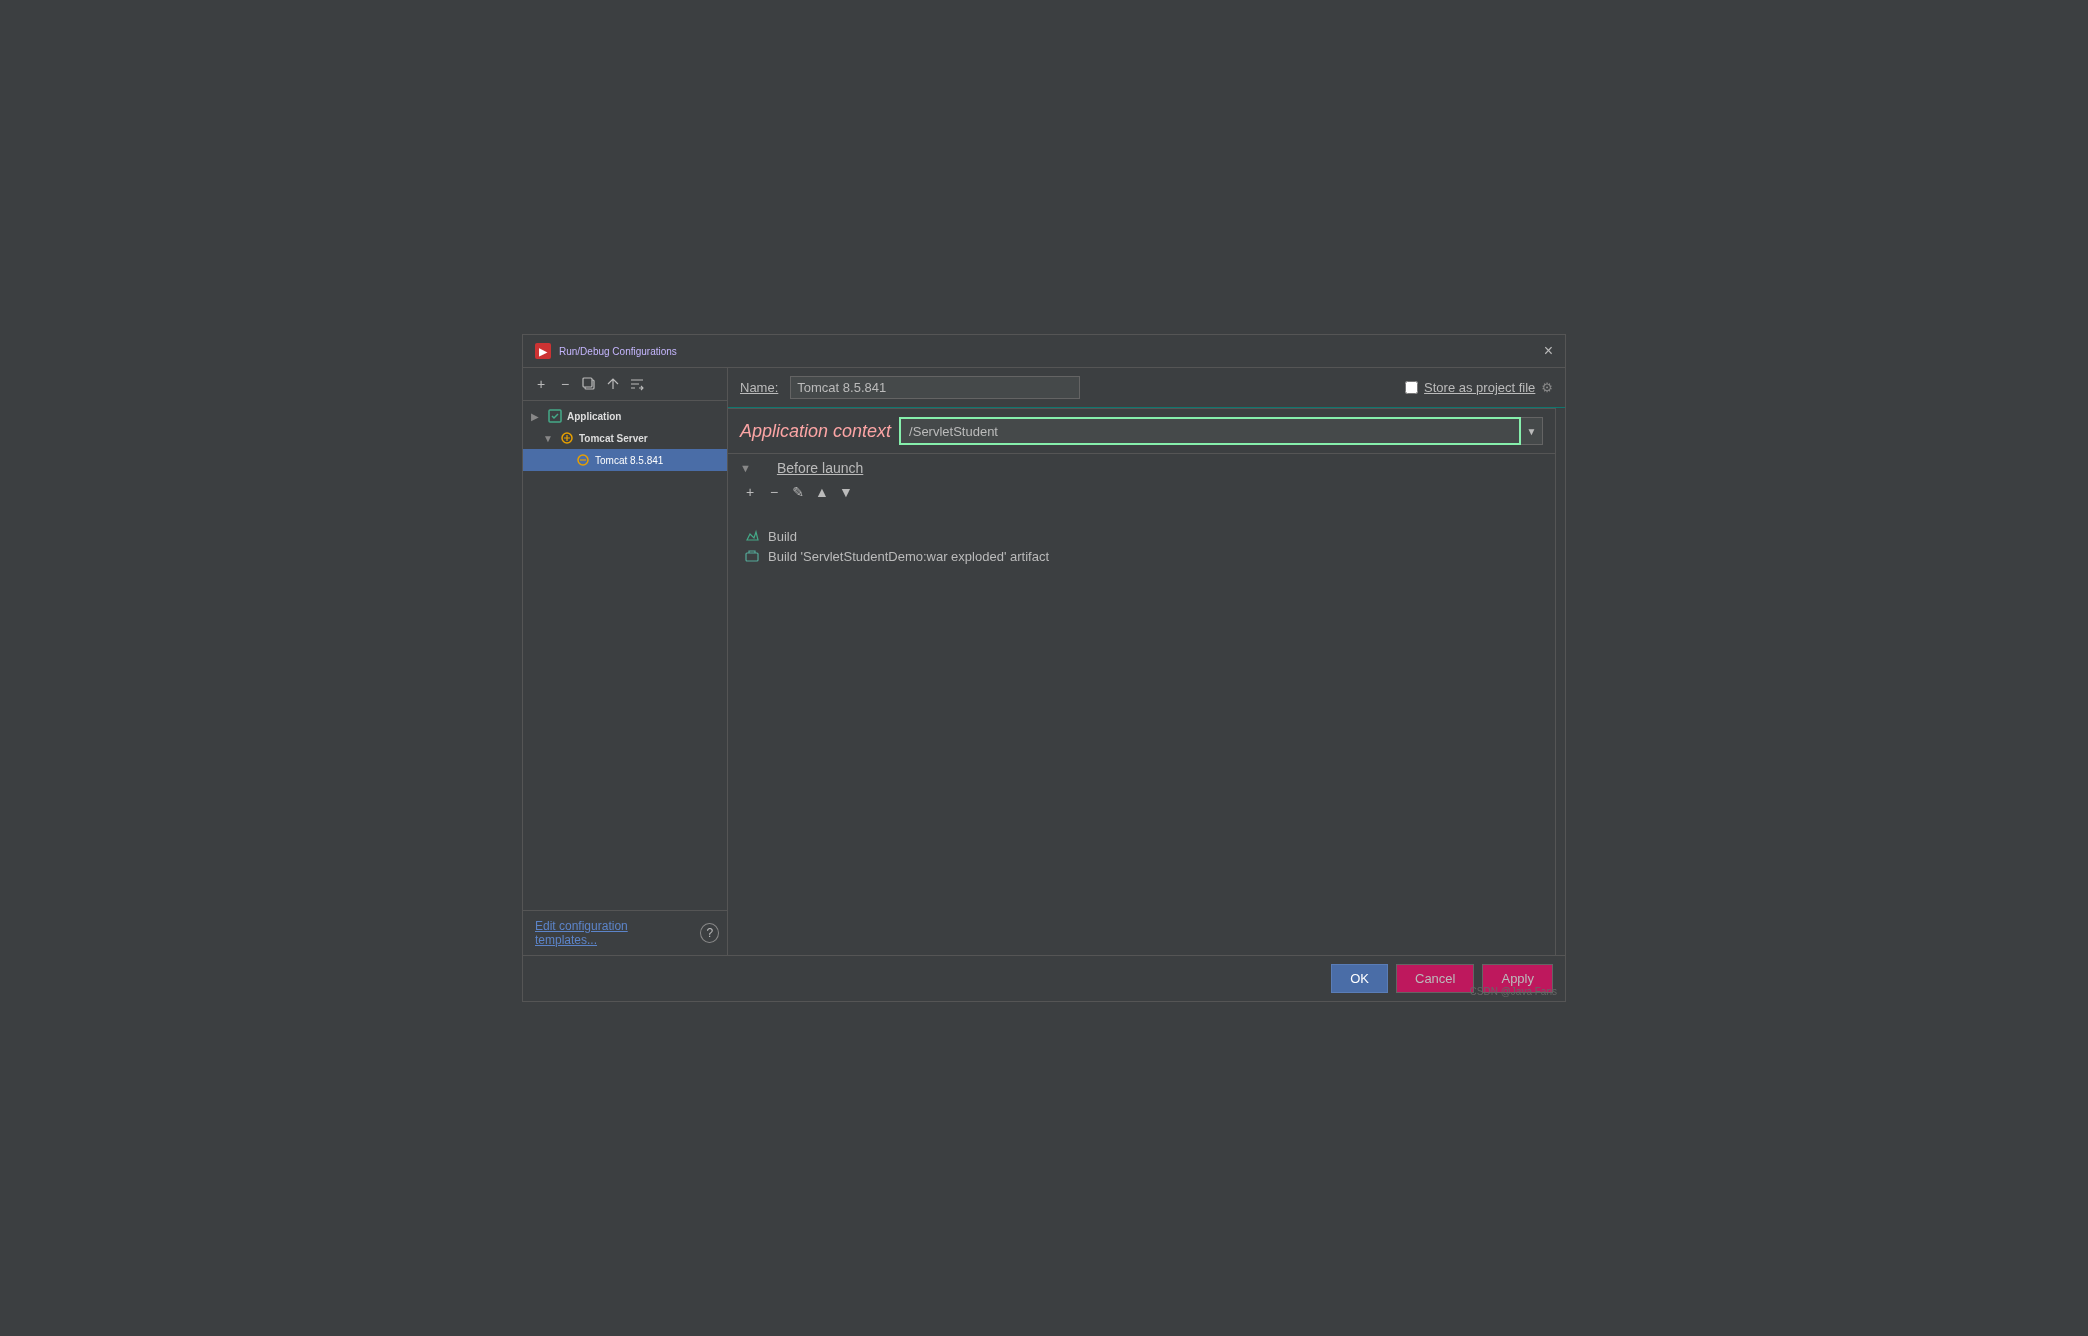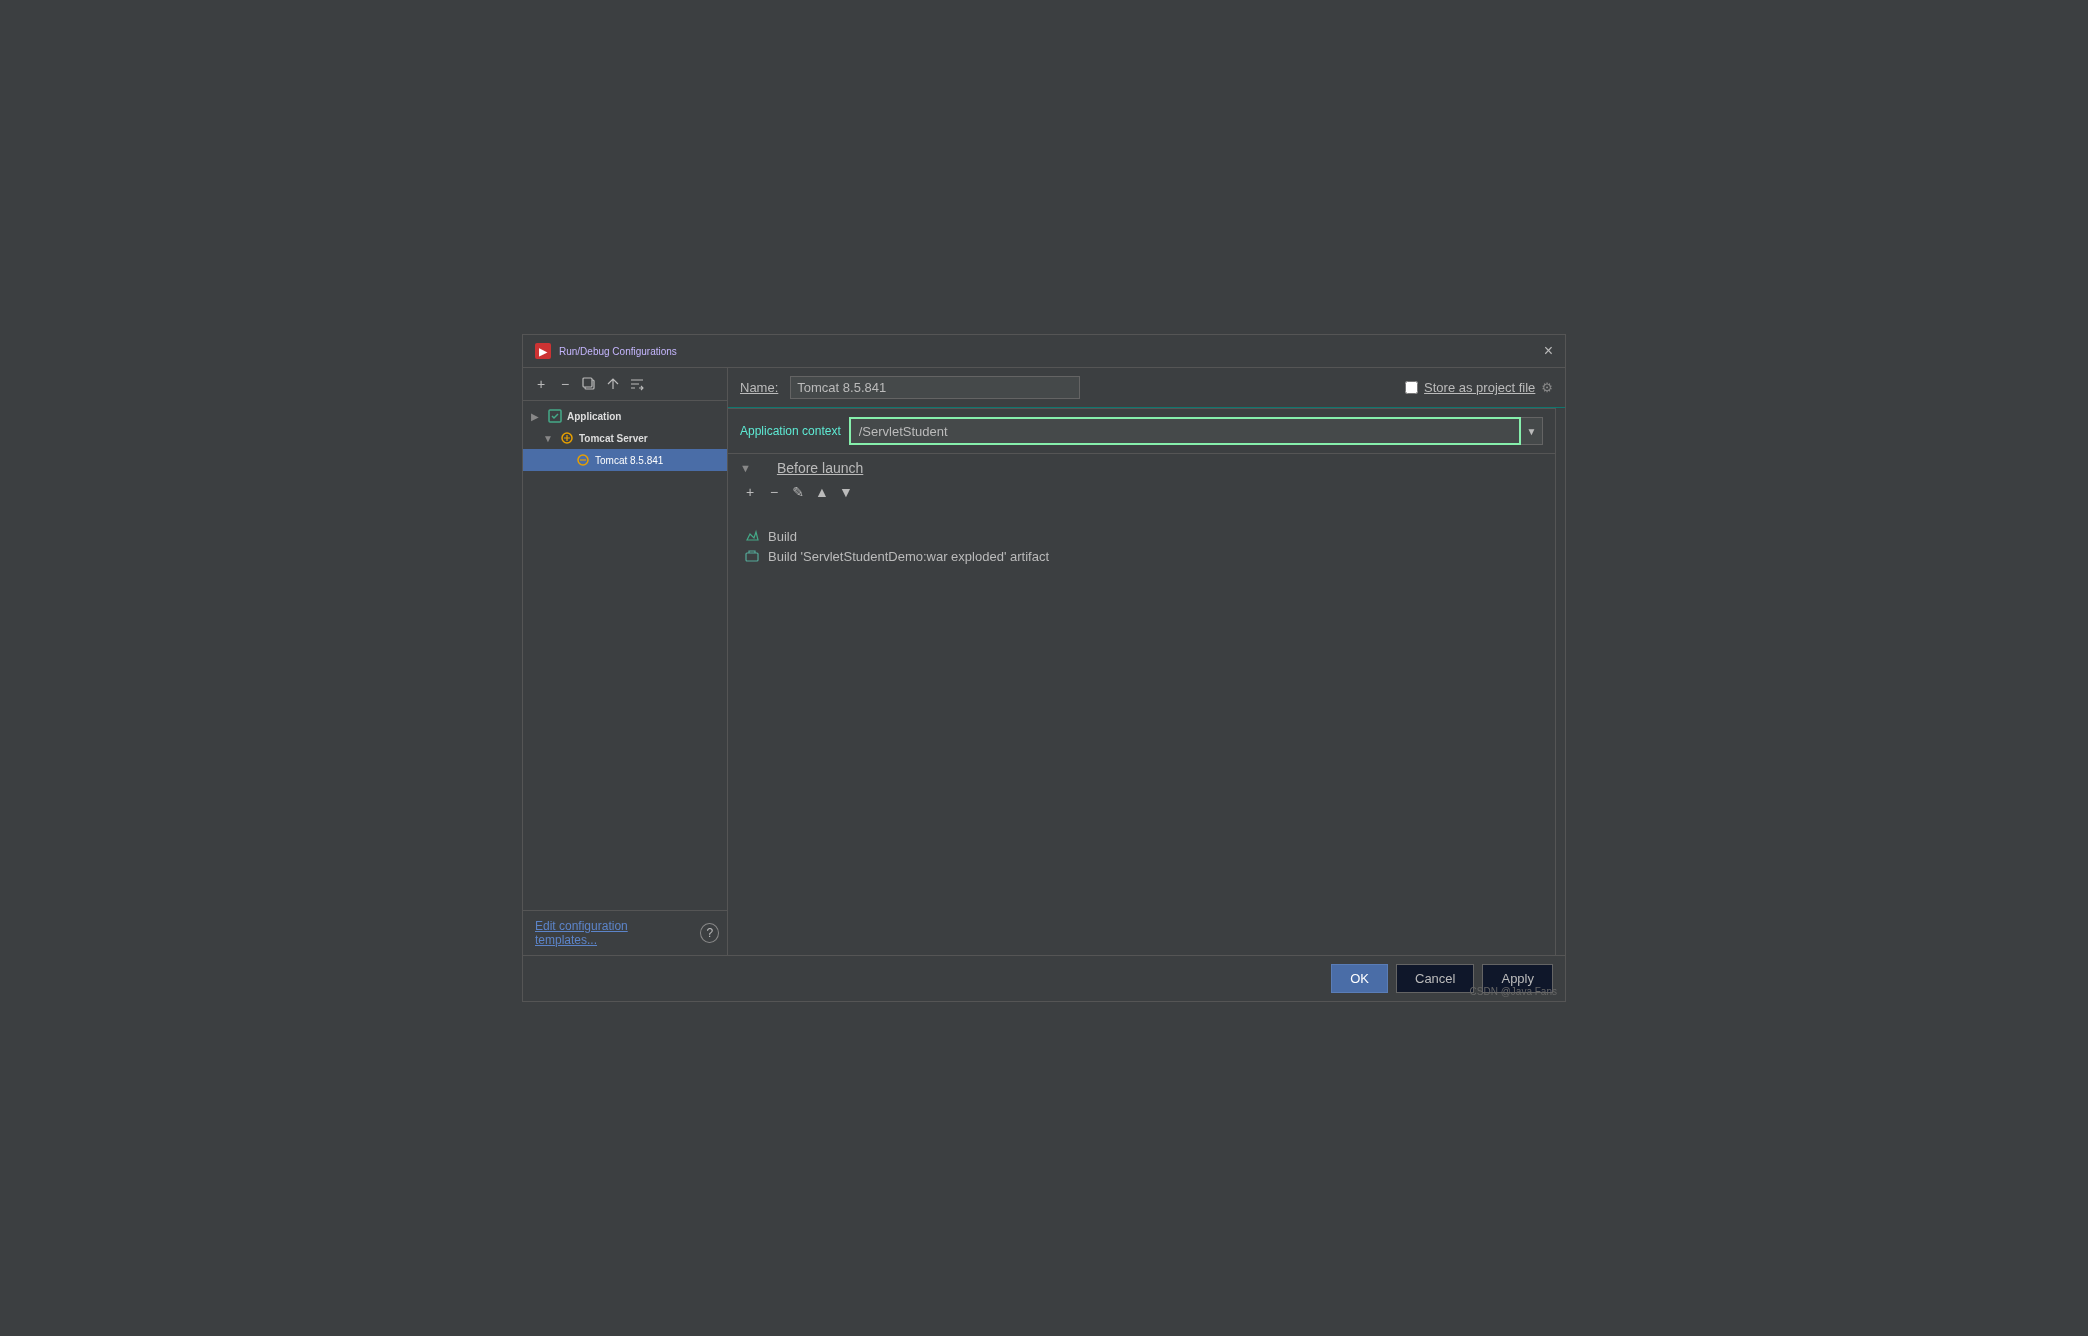--- a/index.html
+++ b/index.html
@@ -227,23 +227,24 @@
     }
     
     .app-context-row {
       display: flex;
       align-items: center;
       padding: 8px 12px;
       border-top: 1px solid #555555;
       gap: 8px;
     }
     .context-label {
-      color: #5eead4;
-      font-size: 12px;
+      color: #fca5a5;
+      font-size: 18px;
       white-space: nowrap;
+      font-style: italic;
     }
     .context-input-wrapper {
       display: flex;
       flex: 1;
       position: relative;
     }
     .context-input {
       flex: 1;
       background: #45494a;
       border: 2px solid #86efac;
@@ -330,21 +331,21 @@
       justify-content: flex-end;
       padding: 8px 12px;
       gap: 8px;
       border-top: 1px solid #555555;
     }
     .btn {
       padding: 6px 18px;
       font-size: 13px;
       cursor: pointer;
       border: 1px solid #646464;
-      background: #0f172a;
+      background: #be185d;
       color: #bbbbbb;
     }
     .btn-ok {
       background: #4a6da7;
       border: 1px solid #5a7db7;
       color: white;
     }
     .scrollbar-track {
       width: 10px;
       background: #3c3f41;

